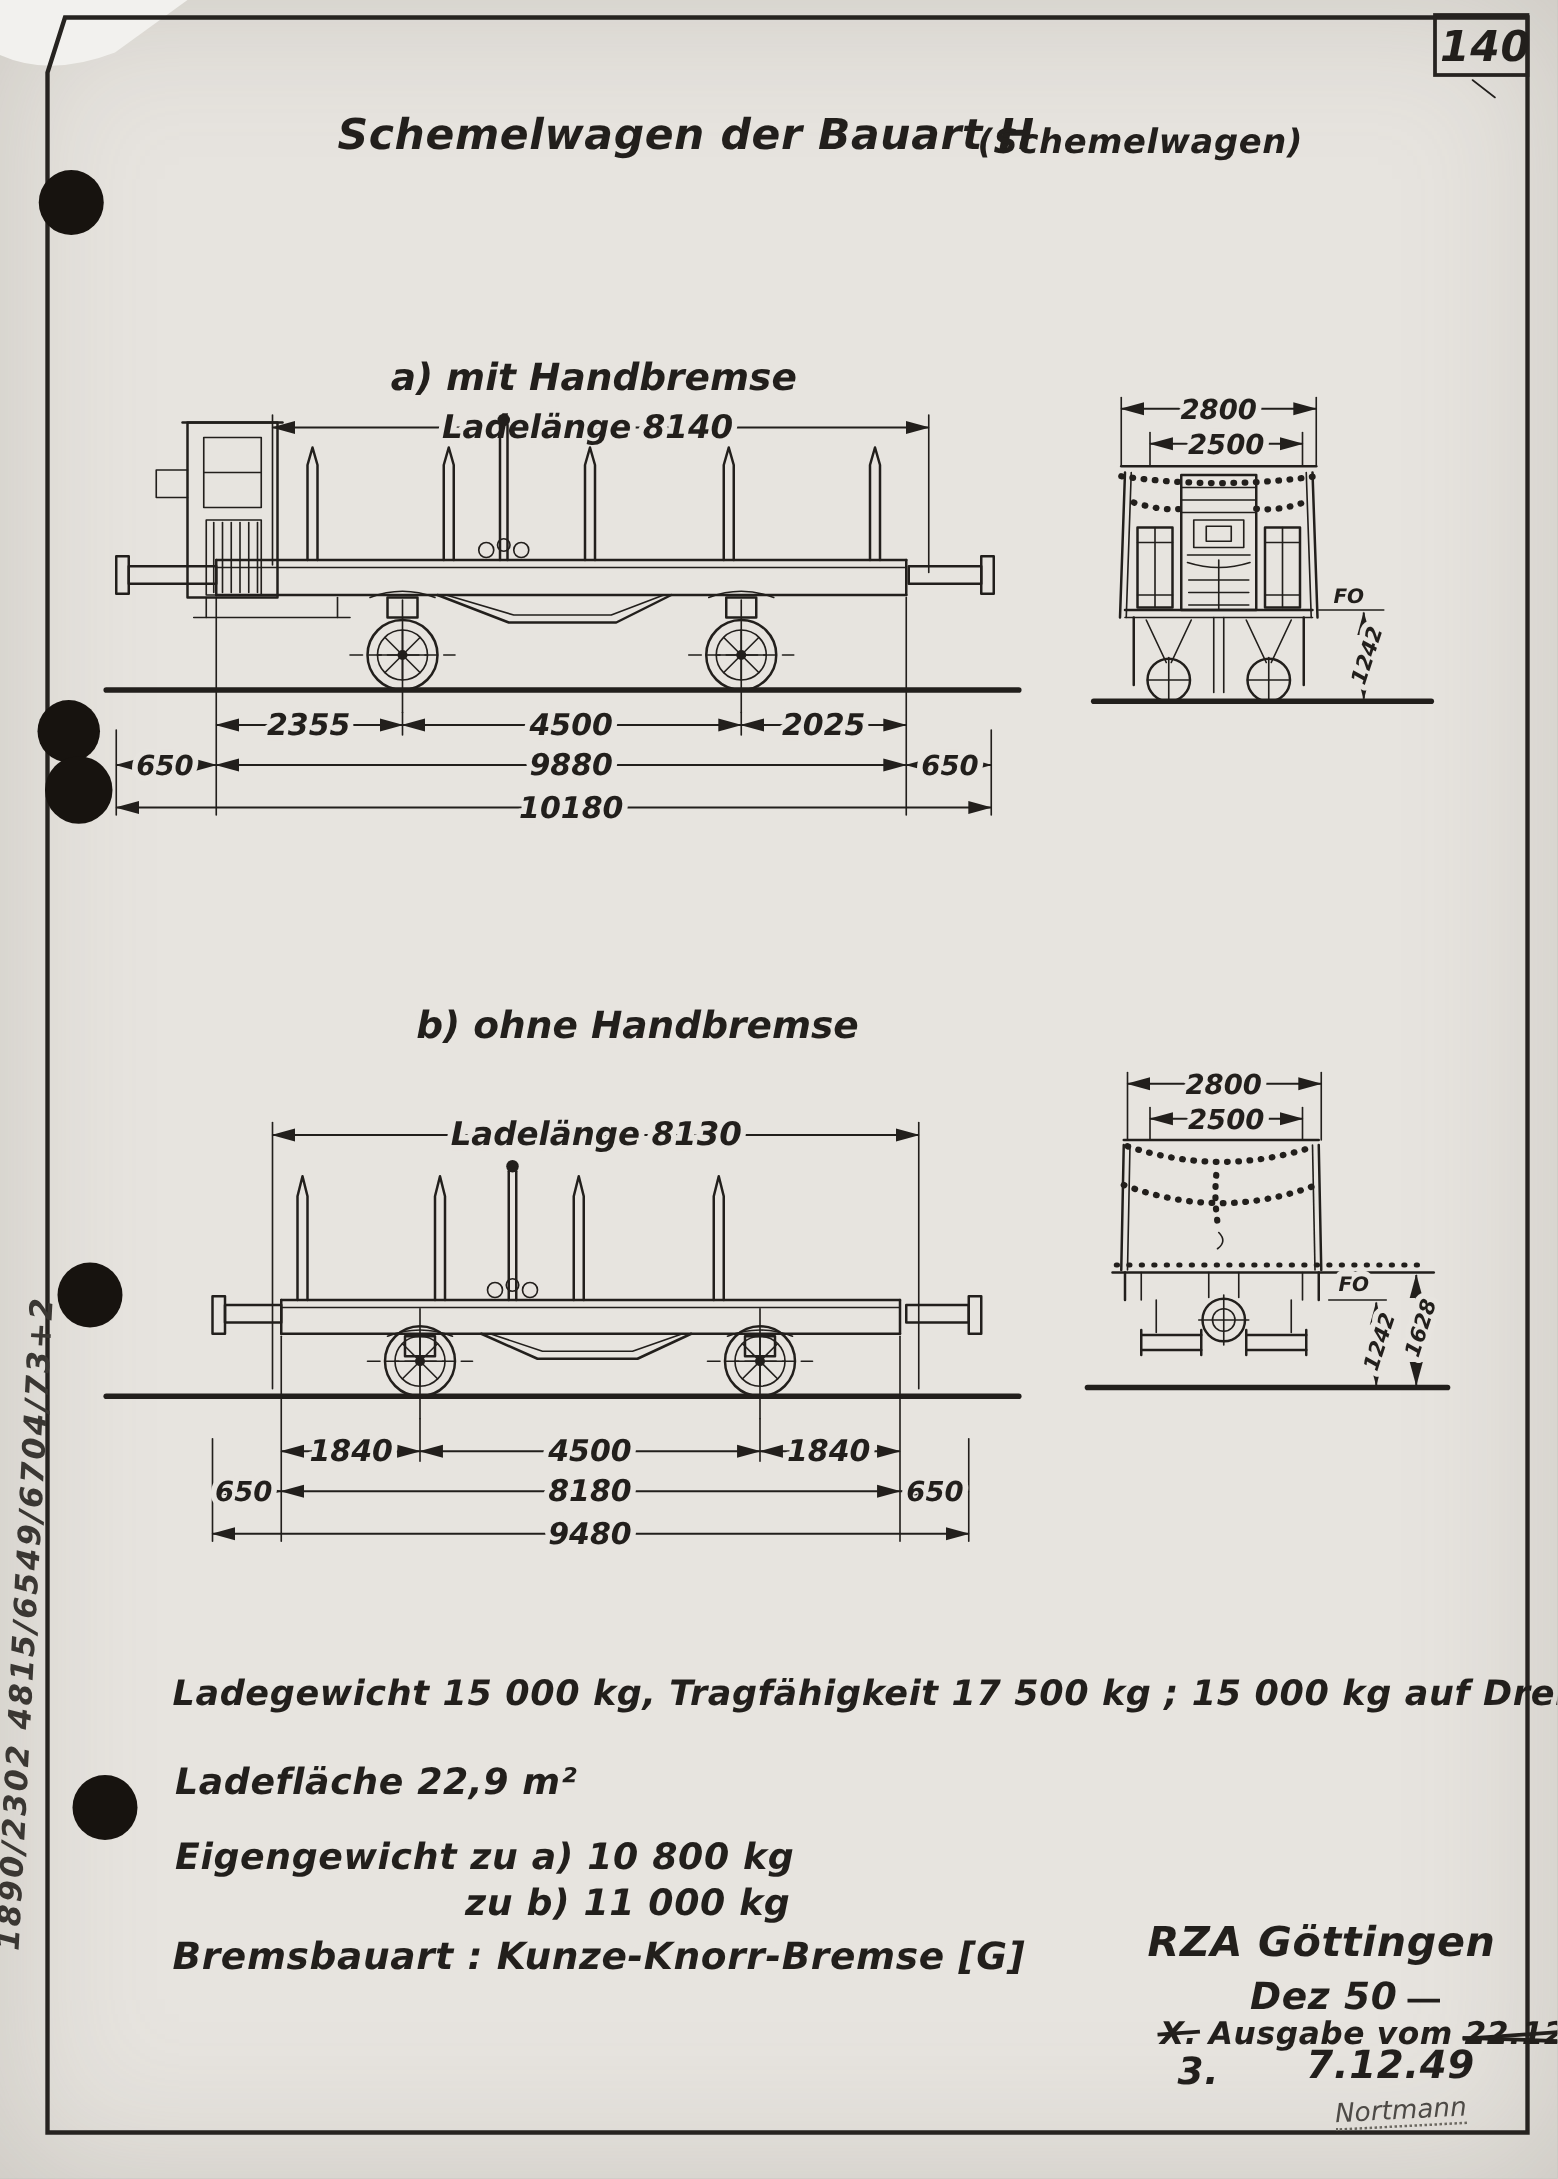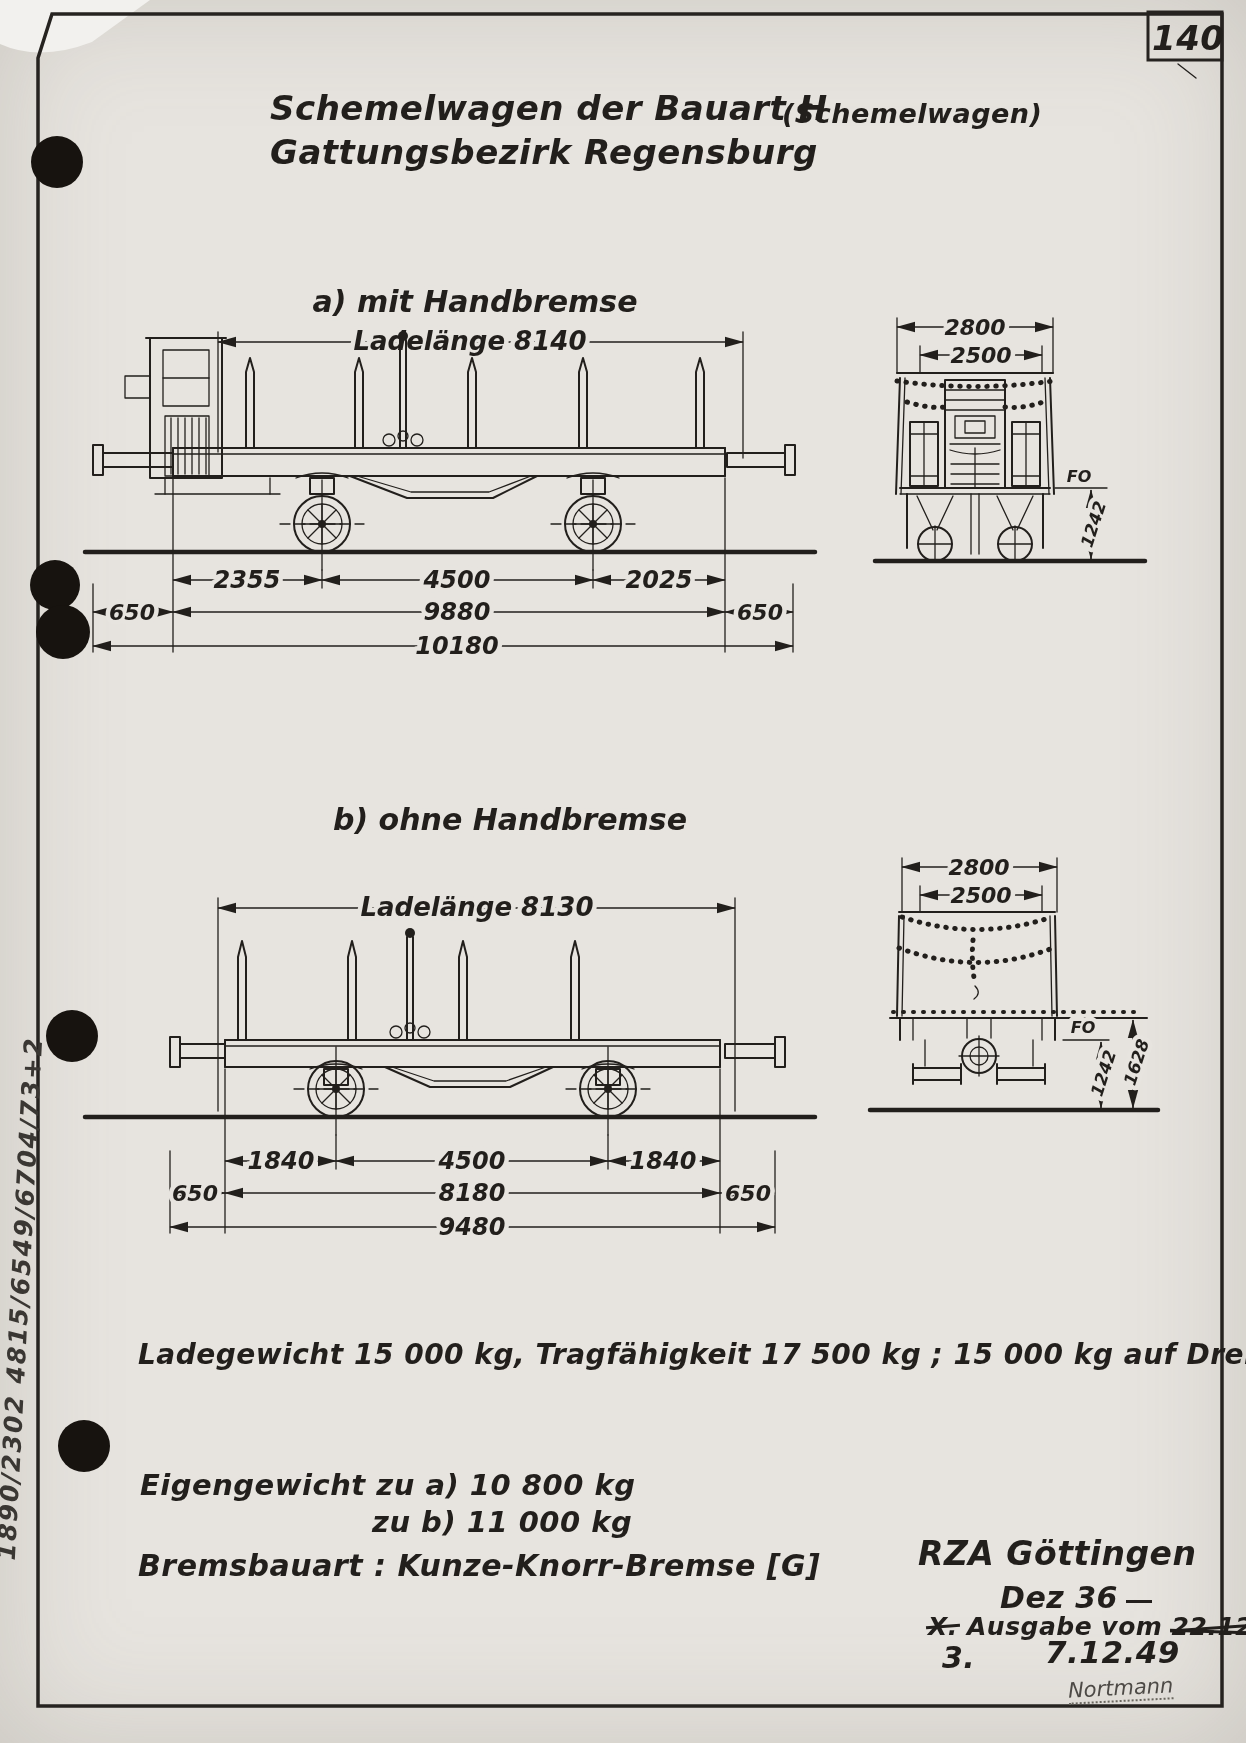--- a/index.html
+++ b/index.html
@@ -45,21 +45,20 @@
       <circle cx="84" cy="1446" r="26"></circle>
     </g>
   </svg>
 
   <div class="abs hand" style="left:1152px;top:18px;width:66px;font-size:34px;text-align:right">140</div>
 
   <div class="abs marginNote ctr" style="left:-405px;top:1284px;width:850px;font-size:25px;transform:rotate(-87deg);">1890/2302  4815/6549/6704/73+2</div>
 
   <div class="abs hand ctr" style="left:270px;top:88px;width:490px;font-size:34px">Schemelwagen der Bauart H</div>
   <div class="abs hand" style="left:782px;top:98px;font-size:27px;font-weight:600">(Schemelwagen)</div>
-  <div class="abs hand ctr" style="left:270px;top:132px;width:490px;font-size:34px">Gattungsbezirk Regensburg</div>
 
   <svg width="730" height="420" viewBox="0 0 730 420" style="left:85px;top:252px">
     <defs>
       <marker id="mA" viewBox="0 0 11 8" refX="10.5" refY="4" markerWidth="12" markerHeight="9" orient="auto-start-reverse">
         <path d="M0,1 L11,4 L0,7 Z" fill="#221f1c"></path>
       </marker>
     </defs>
     <text class="svgt" x="390" y="60" font-size="30">a) mit Handbremse</text>
 
     <g>
@@ -396,27 +395,28 @@
       <line class="ln thin" x1="208" y1="268" x2="254" y2="268"></line>
       <text class="svgt" x="228" y="261" font-size="16">FO</text>
       <line class="dim" x1="246" y1="270" x2="246" y2="336" marker-start="url(#mBe)" marker-end="url(#mBe)"></line>
       <text class="svgt" font-size="17" transform="rotate(-72 254 303)" x="254" y="303">1242</text>
       <line class="dim" x1="278" y1="248" x2="278" y2="336" marker-start="url(#mBe)" marker-end="url(#mBe)"></line>
       <text class="svgt" font-size="17" transform="rotate(-72 287 292)" x="287" y="292">1628</text>
     </g>
   </svg>
 
   <div class="abs hand" style="left:138px;top:1338px;font-size:28px">Ladegewicht  15 000 kg, Tragfähigkeit 17 500 kg ;  15 000 kg auf Drehschemel</div>
+  <div class="abs hand" style="left:140px;top:1408px;font-size:29px">Ladefläche  22,9 m²</div>
   <div class="abs hand" style="left:140px;top:1468px;font-size:29px">Eigengewicht zu a)  10 800 kg</div>
   <div class="abs hand" style="left:372px;top:1505px;font-size:29px">zu b)  11 000 kg</div>
   <div class="abs hand" style="left:918px;top:1534px;font-size:33px">RZA Göttingen</div>
 
   <div class="abs hand" style="left:138px;top:1548px;font-size:30px">Bremsbauart :  Kunze-Knorr-Bremse [G]</div>
   <div class="abs hand" style="left:1000px;top:1580px;font-size:30px">
-    <span>Dez 36</span><span class="uDash"></span>
+    <span>Dez 50</span><span class="uDash"></span>
   </div>
   <div class="abs hand" style="left:928px;top:1612px;font-size:25px">
     <span class="struck">X.</span>
     <span>Ausgabe vom</span>
     <span class="struck struck2">22.12.48</span>
   </div>
   <div class="abs hand" style="left:942px;top:1640px;font-size:30px">3.</div>
   <div class="abs hand" style="left:1045px;top:1634px;font-size:31px">7.12.49</div>
   <div class="abs sig" style="left:1068px;top:1676px;font-size:21px">Nortmann</div>
 

